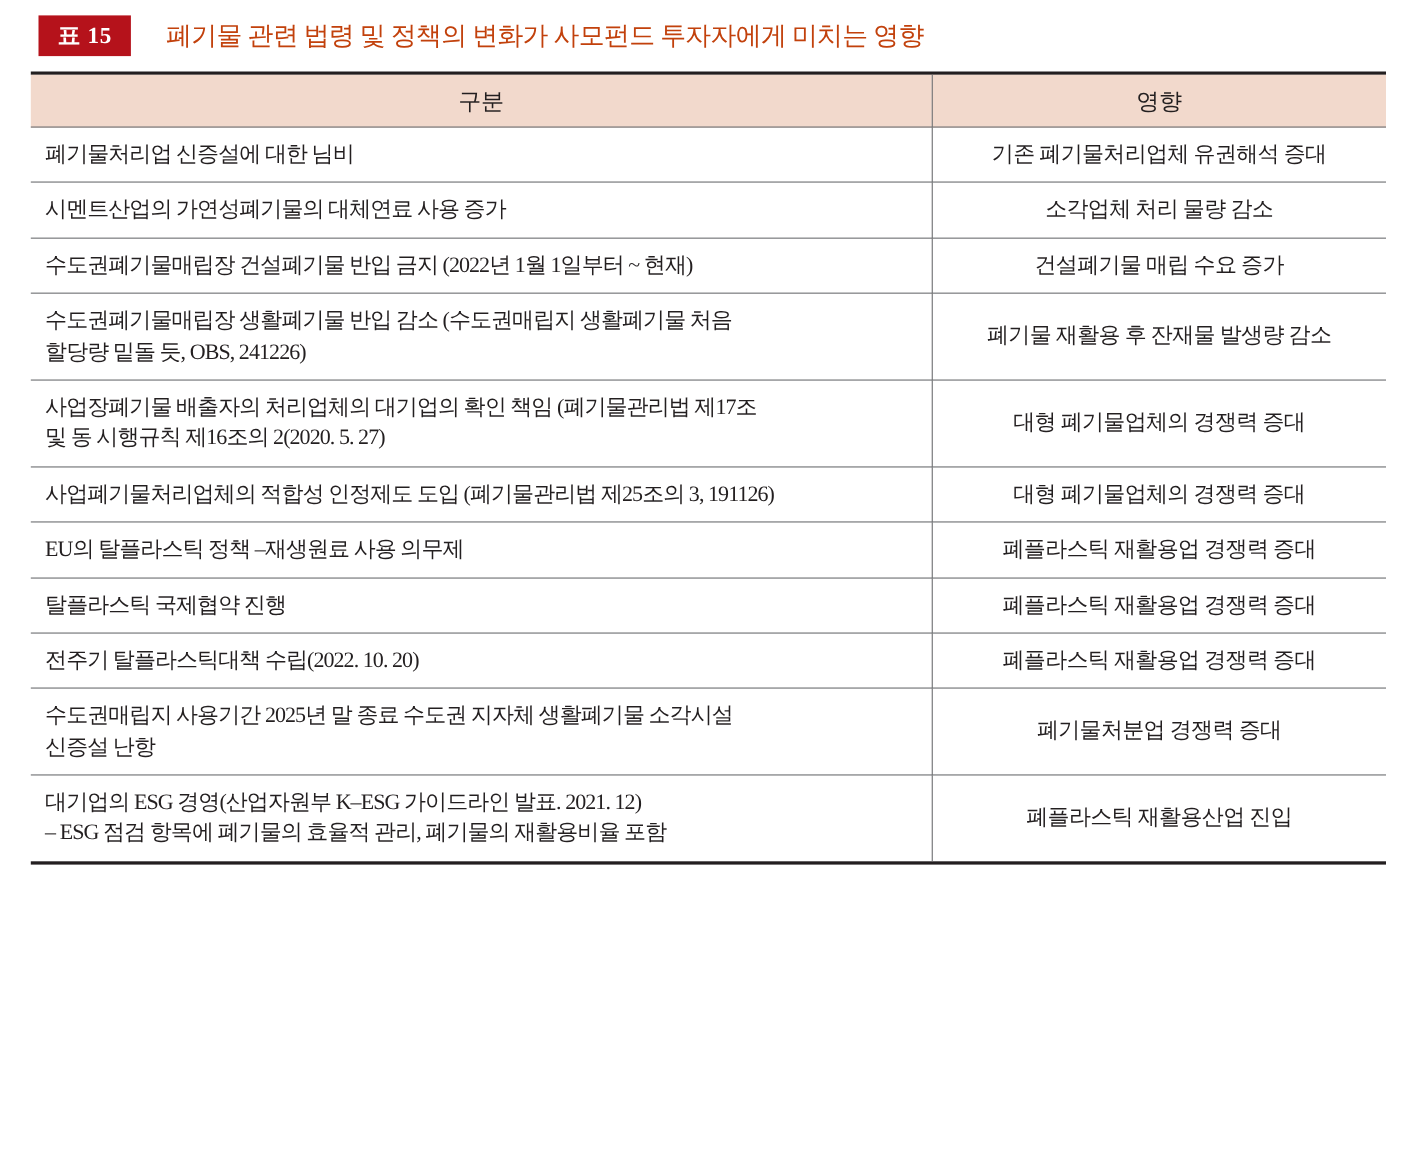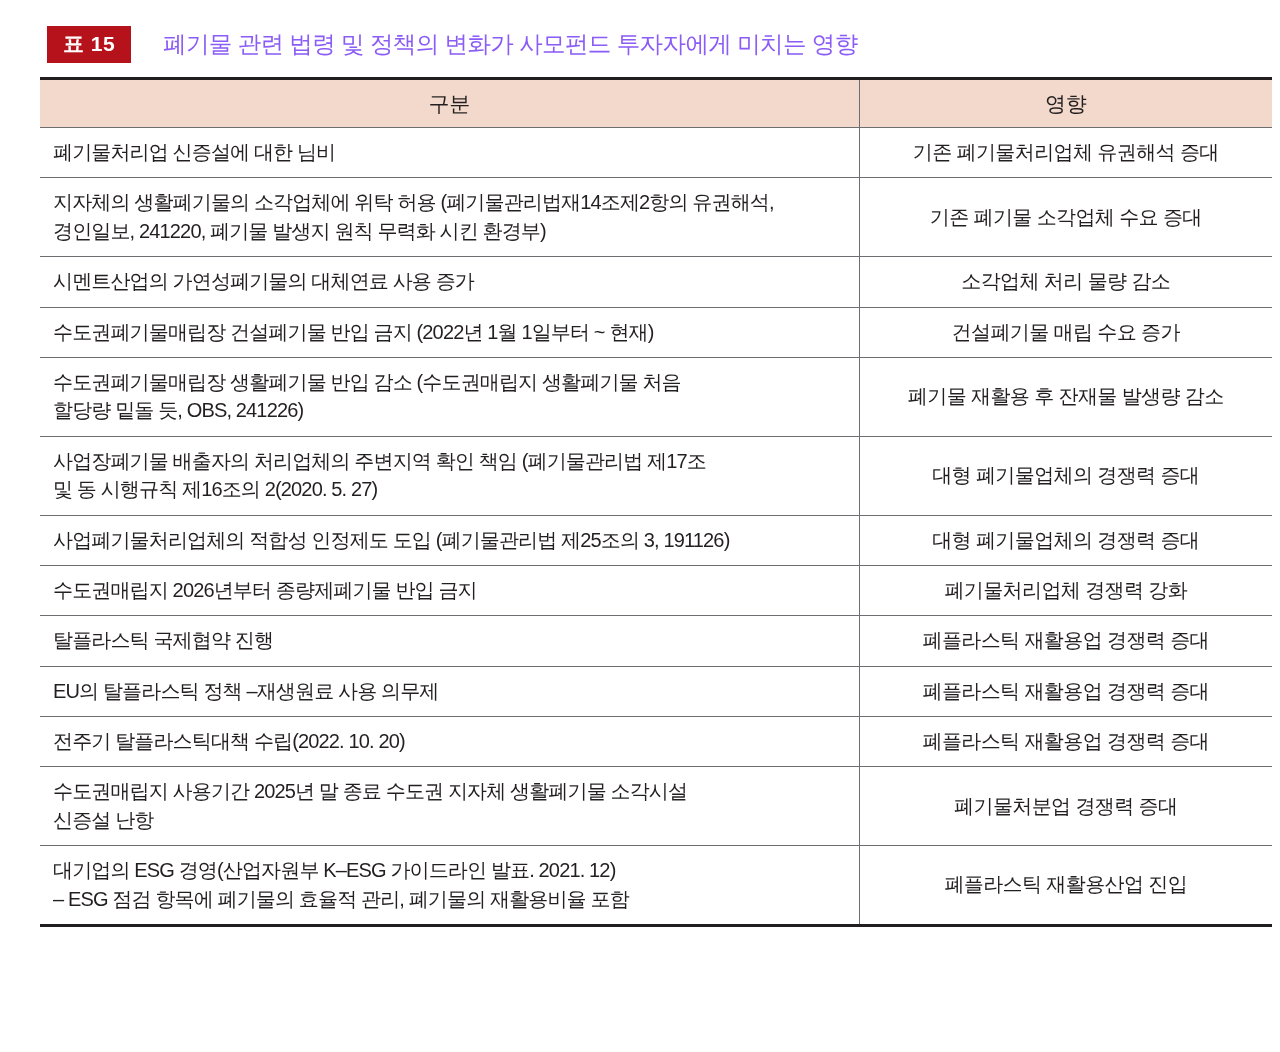--- a/index.html
+++ b/index.html
@@ -13,21 +13,22 @@
     font-family: "Liberation Sans", "DejaVu Sans", sans-serif;
     color: #231f20;
     -webkit-font-smoothing: antialiased;
   }
 
   .page {
     position: relative;
     width: 1268px;
     height: 1052px;
     box-sizing: border-box;
-    padding: 16px;
+    padding: 4px;
+    font-family: Liberation Serif, serif;
   }
 
   
   .caption-row {
     display: flex;
     align-items: center;
     height: 50px;
     padding-left: 31px;
     padding-top: 6px;
     box-sizing: border-box;
@@ -43,21 +44,21 @@
     font-size: 21px;
     font-weight: bold;
     letter-spacing: 0.5px;
     padding: 0 10px;
     box-sizing: border-box;
   }
   .caption-title {
     margin-left: 32px;
     font-size: 23.5px;
     font-weight: 500;
-    color: #8b5cf6;
+    color: #c2410c;
     letter-spacing: -0.6px;
     white-space: nowrap;
   }
 
   
   .table-wrap {
     margin: 11px 24px 0 24px;
     width: 1232px;
     box-sizing: border-box;
     border-top: 3px solid #231f20;
@@ -134,72 +135,59 @@
       </thead>
       <tbody id="table-body">
           <tr>
             <td class="cell-item">
               <span class="line">폐기물처리업 신증설에 대한 님비</span>
             </td>
             <td class="cell-impact">기존 폐기물처리업체 유권해석 증대</td>
           </tr>
           <tr>
             <td class="cell-item">
-              <span class="line">지자체의 생활폐기물의 소각업체에 위탁 허용 (폐기물관리법재14조제2항의 유권해석,</span>
-              <span class="line">경인일보, 241220, 폐기물 발생지 원칙 무력화 시킨 환경부)</span>
-            </td>
-            <td class="cell-impact">기존 폐기물 소각업체 수요 증대</td>
-          </tr>
-          <tr>
-            <td class="cell-item">
               <span class="line">시멘트산업의 가연성폐기물의 대체연료 사용 증가</span>
             </td>
             <td class="cell-impact">소각업체 처리 물량 감소</td>
           </tr>
           <tr>
             <td class="cell-item">
               <span class="line">수도권폐기물매립장 건설폐기물 반입 금지 (2022년 1월 1일부터 ~ 현재)</span>
             </td>
             <td class="cell-impact">건설폐기물 매립 수요 증가</td>
           </tr>
           <tr>
             <td class="cell-item">
               <span class="line">수도권폐기물매립장 생활폐기물 반입 감소 (수도권매립지 생활폐기물 처음</span>
               <span class="line">할당량 밑돌 듯, OBS, 241226)</span>
             </td>
             <td class="cell-impact">폐기물 재활용 후 잔재물 발생량 감소</td>
           </tr>
           <tr>
             <td class="cell-item">
-              <span class="line">사업장폐기물 배출자의 처리업체의 주변지역 확인 책임 (폐기물관리법 제17조</span>
+              <span class="line">사업장폐기물 배출자의 처리업체의 대기업의 확인 책임 (폐기물관리법 제17조</span>
               <span class="line">및 동 시행규칙 제16조의 2(2020. 5. 27)</span>
             </td>
             <td class="cell-impact">대형 폐기물업체의 경쟁력 증대</td>
           </tr>
           <tr>
             <td class="cell-item">
               <span class="line">사업폐기물처리업체의 적합성 인정제도 도입 (폐기물관리법 제25조의 3, 191126)</span>
             </td>
             <td class="cell-impact">대형 폐기물업체의 경쟁력 증대</td>
           </tr>
           <tr>
             <td class="cell-item">
-              <span class="line">수도권매립지 2026년부터 종량제폐기물 반입 금지</span>
-            </td>
-            <td class="cell-impact">폐기물처리업체 경쟁력 강화</td>
+              <span class="line">EU의 탈플라스틱 정책 –재생원료 사용 의무제</span>
+            </td>
+            <td class="cell-impact">폐플라스틱 재활용업 경쟁력 증대</td>
           </tr>
           <tr>
             <td class="cell-item">
               <span class="line">탈플라스틱 국제협약 진행</span>
-            </td>
-            <td class="cell-impact">폐플라스틱 재활용업 경쟁력 증대</td>
-          </tr>
-          <tr>
-            <td class="cell-item">
-              <span class="line">EU의 탈플라스틱 정책 –재생원료 사용 의무제</span>
             </td>
             <td class="cell-impact">폐플라스틱 재활용업 경쟁력 증대</td>
           </tr>
           <tr>
             <td class="cell-item">
               <span class="line">전주기 탈플라스틱대책 수립(2022. 10. 20)</span>
             </td>
             <td class="cell-impact">폐플라스틱 재활용업 경쟁력 증대</td>
           </tr>
           <tr>

